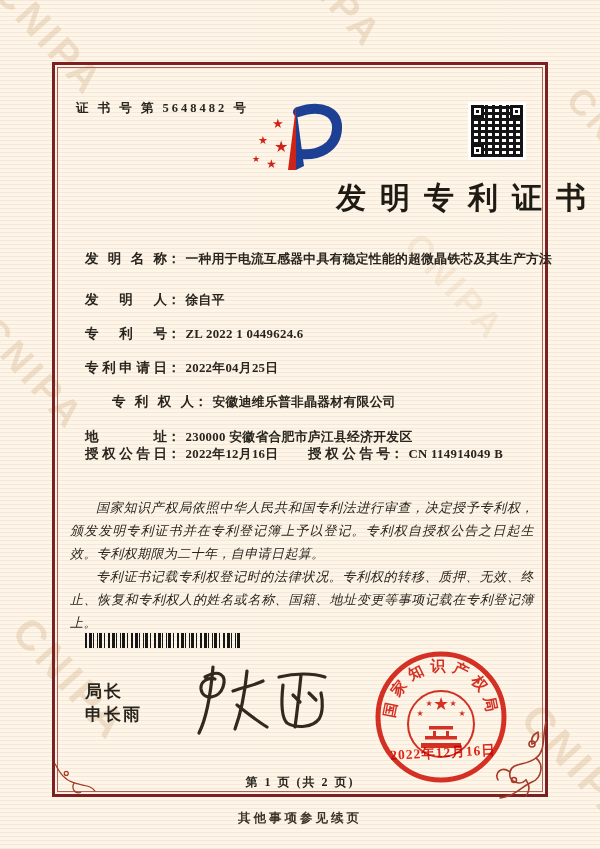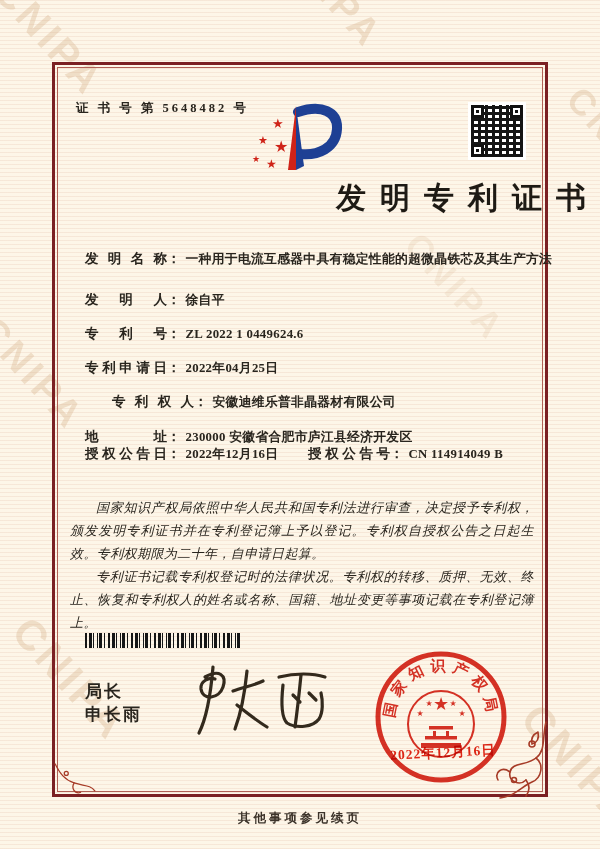--- a/index.html
+++ b/index.html
@@ -199,15 +199,16 @@
     </svg>
   </div>
   <div class="flourish-l">
     <svg width="46" height="38" viewBox="0 0 58 42" fill="none" stroke="#a63b27" stroke-width="1.6" stroke-linecap="round">
       <path d="M54,2 C48,14 42,22 30,26 C18,30 10,28 4,36"></path>
       <path d="M30,26 C34,32 30,40 22,38"></path>
       <circle cx="40" cy="14" r="2.5"></circle>
     </svg>
   </div>
 
+  <div class="pageinfo">第 1 页 (共 2 页)</div>
   <div class="note">其他事项参见续页</div>
 
 </div>
 
 </body></html>

